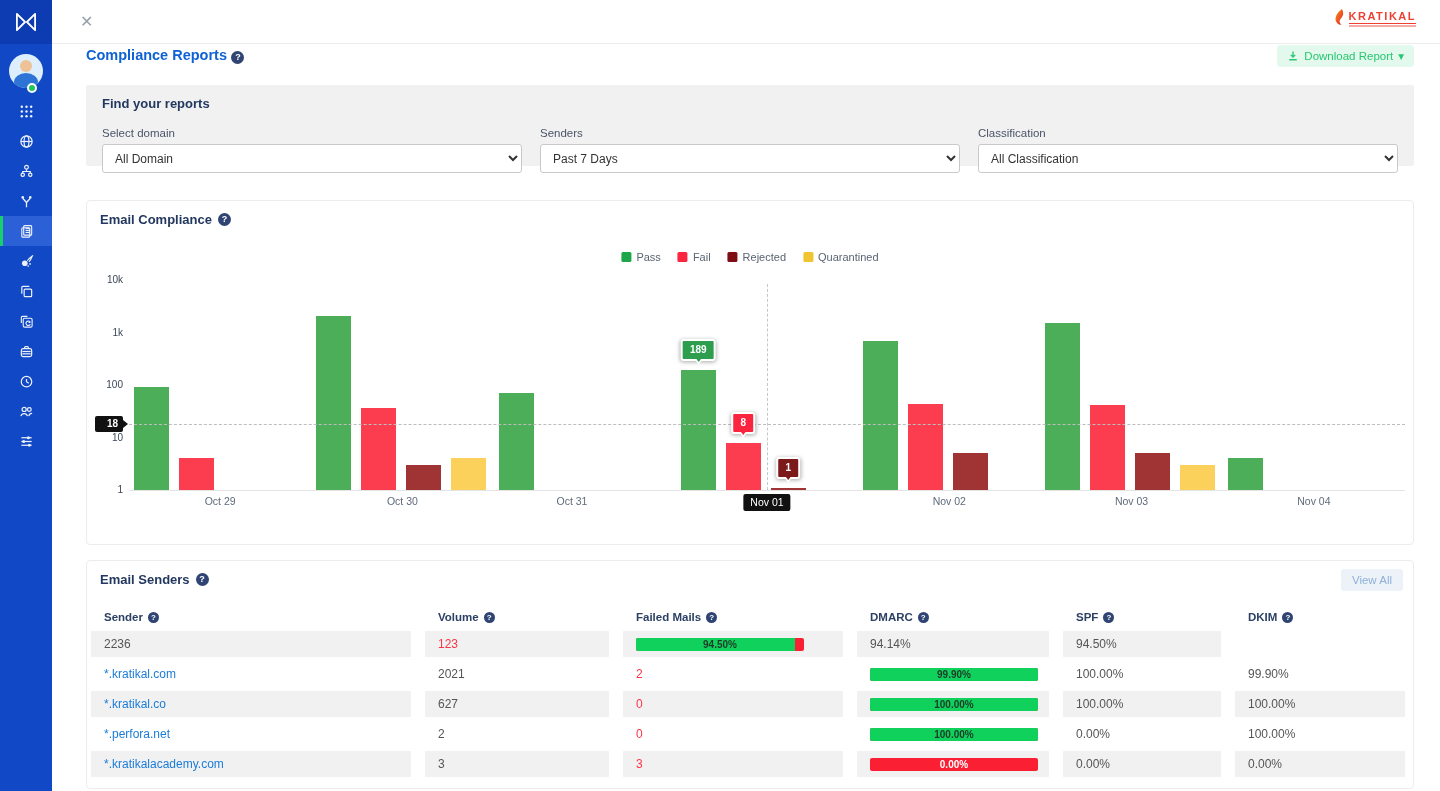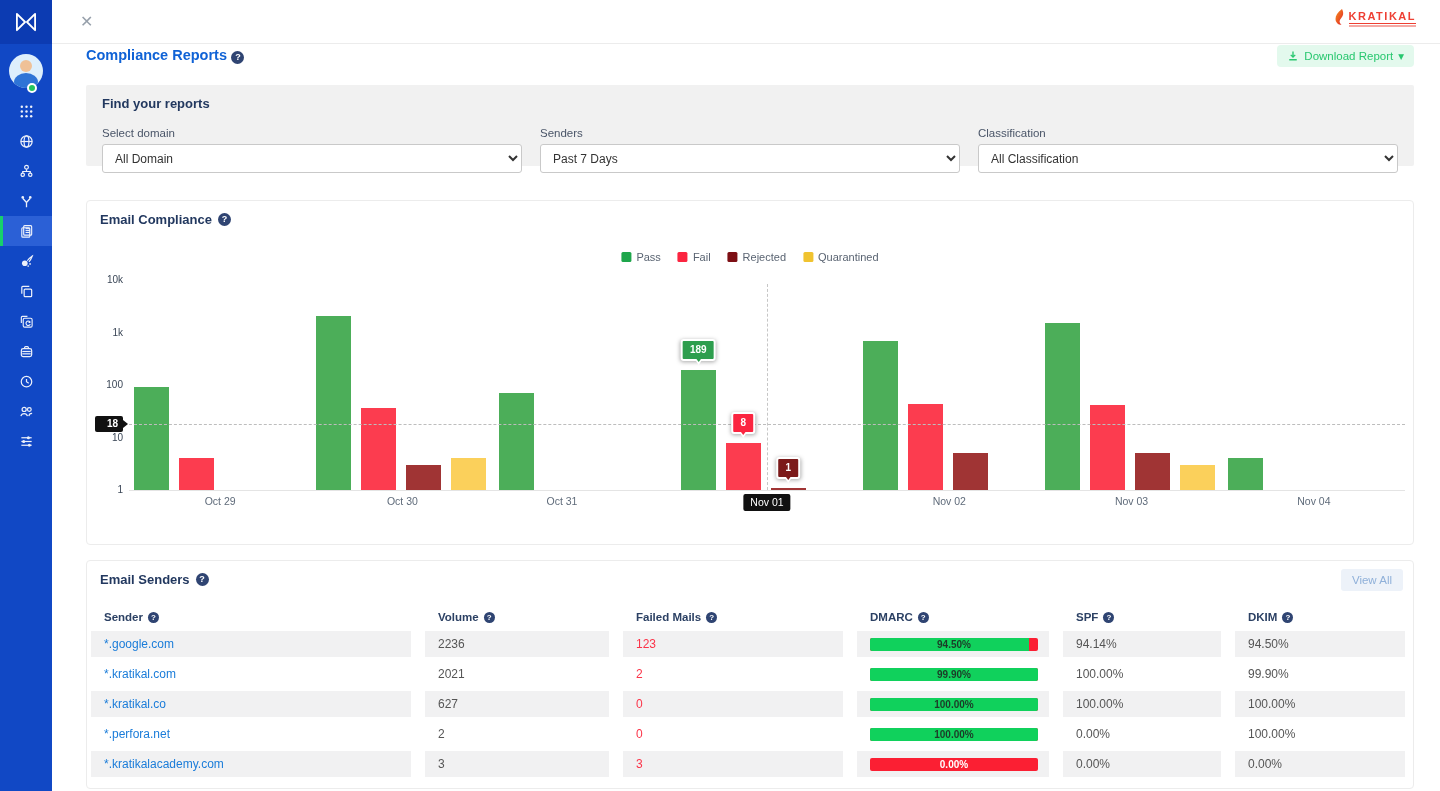--- a/index.html
+++ b/index.html
@@ -315,21 +315,21 @@
         <div class="bar" style="left: 821.143px; width: 35px; top: 203.243px; height: 85.7571px; background: rgb(252, 60, 79);"></div>
         <div class="bar" style="left: 1003.43px; width: 35px; top: 203.779px; height: 85.2206px; background: rgb(252, 60, 79);"></div>
         <div class="bar" style="left: 319.286px; width: 35px; top: 263.951px; height: 25.0489px; background: rgb(160, 52, 52);"></div>
         <div class="bar" style="left: 683.857px; width: 35px; top: 287px; height: 2px; background: rgb(160, 52, 52);"></div>
         <div class="bar" style="left: 866.143px; width: 35px; top: 252.304px; height: 36.6959px; background: rgb(160, 52, 52);"></div>
         <div class="bar" style="left: 1048.43px; width: 35px; top: 252.304px; height: 36.6959px; background: rgb(160, 52, 52);"></div>
         <div class="bar" style="left: 364.286px; width: 35px; top: 257.392px; height: 31.6081px; background: rgb(251, 208, 91);"></div>
         <div class="bar" style="left: 1093.43px; width: 35px; top: 263.951px; height: 25.0489px; background: rgb(251, 208, 91);"></div>
         <div class="xlabel" style="left: 88.1429px; top: 294px;">Oct 29</div>
         <div class="xlabel" style="left: 270.429px; top: 294px;">Oct 30</div>
-        <div class="xlabel" style="left: 430px; top: 294px;">Oct 31</div>
+        <div class="xlabel" style="left: 440px; top: 294px;">Oct 31</div>
         <div class="xlabel-hl" style="left: 680px; top: 293px;">Nov 01</div>
         <div class="dash-v" style="left: 680px; top: 83px; height: 206px;"></div>
         <div class="xlabel" style="left: 817.286px; top: 294px;">Nov 02</div>
         <div class="xlabel" style="left: 999.571px; top: 294px;">Nov 03</div>
         <div class="xlabel" style="left: 1181.86px; top: 294px;">Nov 04</div>
         <div class="dash-h" style="left: 42px; width: 1276px; top: 223.098px;"></div>
         <div class="ymark" style="left: 8px; top: 215.098px; padding-left: 12px;">18<div class="tri"></div></div>
         <div class="chip" style="left: 611.357px; top: 138.486px; background: rgb(46, 158, 78); color: rgb(46, 158, 78);"><span style="color: rgb(255, 255, 255);">189</span><div class="tri"></div><div class="tri2"></div></div>
         <div class="chip" style="left: 656.357px; top: 210.588px; background: rgb(251, 37, 64); color: rgb(251, 37, 64);"><span style="color: rgb(255, 255, 255);">8</span><div class="tri"></div><div class="tri2"></div></div>
         <div class="chip" style="left: 701.357px; top: 256px; background: rgb(124, 26, 26); color: rgb(124, 26, 26);"><span style="color: rgb(255, 255, 255);">1</span><div class="tri"></div><div class="tri2"></div></div>
@@ -363,23 +363,20 @@
           <div class="th">
             <span>SPF</span>
             <span class="qicon sm">?</span>
           </div>
           <div class="th">
             <span>DKIM</span>
             <span class="qicon sm">?</span>
           </div>
         </div>
         <div class="tbl-grid tr stripe">
-          <div class="td sender">
-            <a href="#">*.google.com</a>
-          </div>
           <div class="td volume">2236</div>
           <div class="td failed">123</div>
           <div class="td dmarc">
             <div class="pbar">
               <div class="fill" style="width: 94.5%;"></div>
               <div class="lbl" style="color: rgb(29, 58, 40);">94.50%</div>
             </div>
           </div>
           <div class="td spf">94.14%</div>
           <div class="td dkim">94.50%</div>

